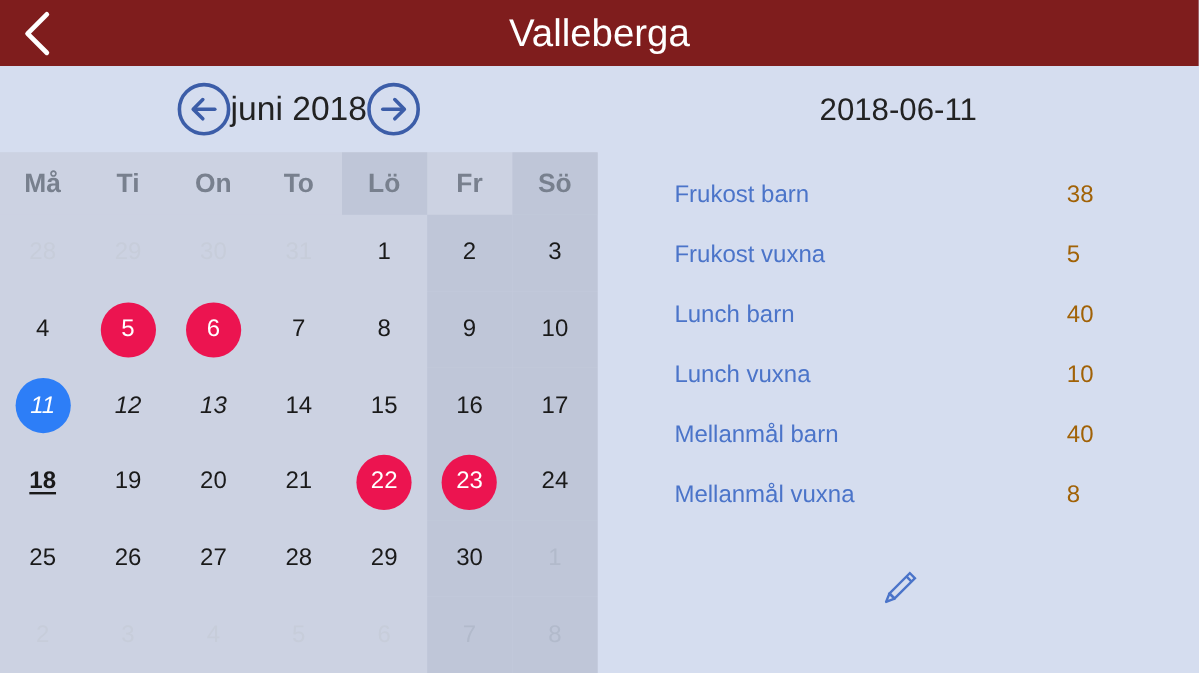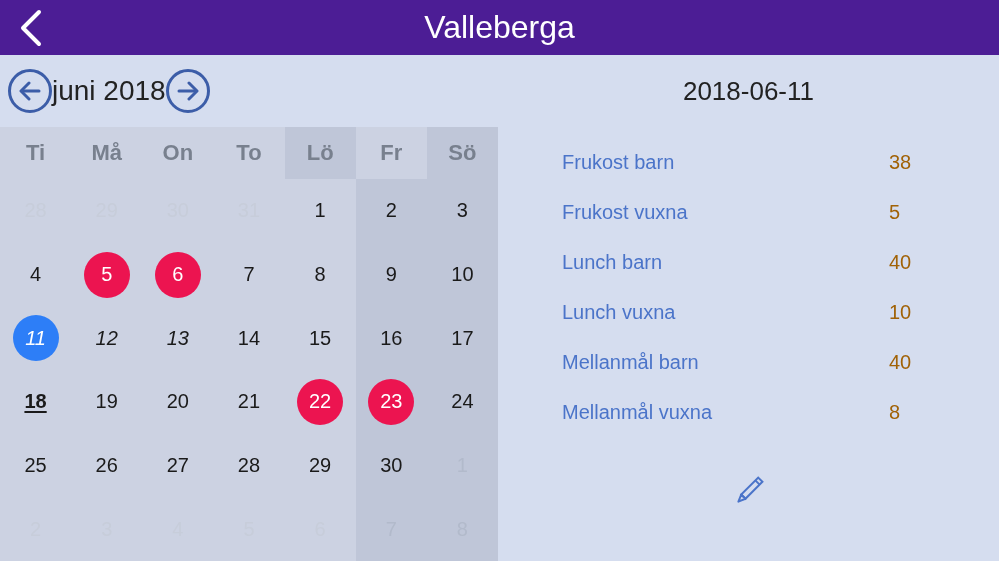--- a/index.html
+++ b/index.html
@@ -2,21 +2,21 @@
 <html><head>
 <meta charset="utf-8">
 <style>
   * { box-sizing: border-box; margin: 0; padding: 0; }
   html, body { width: 999px; height: 561px; overflow: hidden; font-family: -apple-system, "Helvetica Neue", Arial, sans-serif; }
   body { background: #d5ddef; display: flex; flex-direction: column; }
 
   
   .topbar {
     height: 55px;
-    background: #4c1d95;
+    background: #7f1d1d;
     display: flex;
     align-items: center;
     justify-content: center;
     position: relative;
     color: #fff;
   }
   .topbar .back {
     position: absolute;
     left: 6px; top: 0; bottom: 0;
     width: 50px;
@@ -42,22 +42,22 @@
     flex: 1;
     display: flex;
     flex-direction: column;
   }
 
   
   .monthnav {
     height: 72px;
     display: flex;
     align-items: center;
-    justify-content: flex-start;
-    padding: 0 8px;
+    justify-content: center;
+    padding: 0 22px;
   }
   .navbtn {
     width: 44px; height: 44px;
     border: 3px solid #3c5da8;
     border-radius: 50%;
     display: flex; align-items: center; justify-content: center;
     cursor: pointer;
   }
   .monthlabel {
     font-size: 28px;
@@ -178,22 +178,22 @@
       <div class="navbtn">
         <svg width="22" height="22" viewBox="0 0 22 22">
           <line x1="2" y1="11" x2="19" y2="11" stroke="#3c5da8" stroke-width="3" stroke-linecap="round"></line>
           <polyline points="12,3 20,11 12,19" fill="none" stroke="#3c5da8" stroke-width="3" stroke-linecap="round" stroke-linejoin="round"></polyline>
         </svg>
       </div>
     </div>
 
     <div class="cal">
       <div class="cal-head" id="cal-head">
+          <div class="cell">Må</div>
           <div class="cell">Ti</div>
-          <div class="cell">Må</div>
           <div class="cell">On</div>
           <div class="cell">To</div>
           <div class="cell weekend">Lö</div>
           <div class="cell">Fr</div>
           <div class="cell weekend">Sö</div>
         </div>
       <div id="cal-body" style="flex:1; display:flex; flex-direction:column;">
           <div class="cal-row">
             <div class="cell other">
               <div class="num">28</div>

